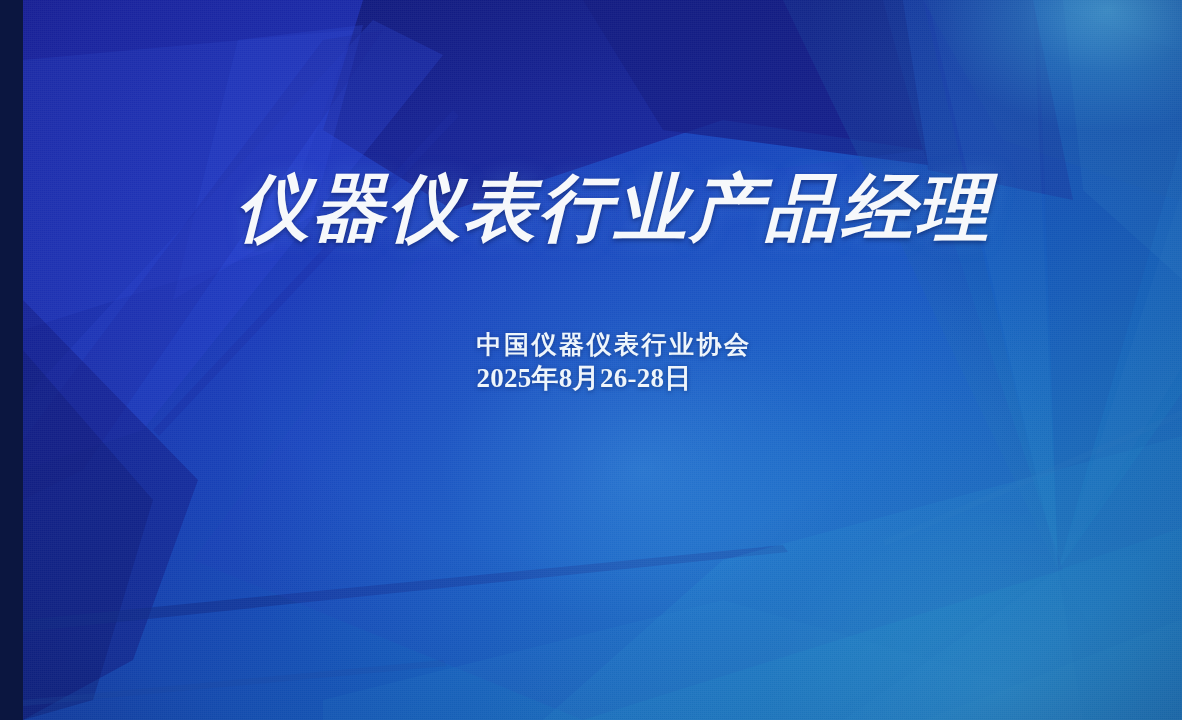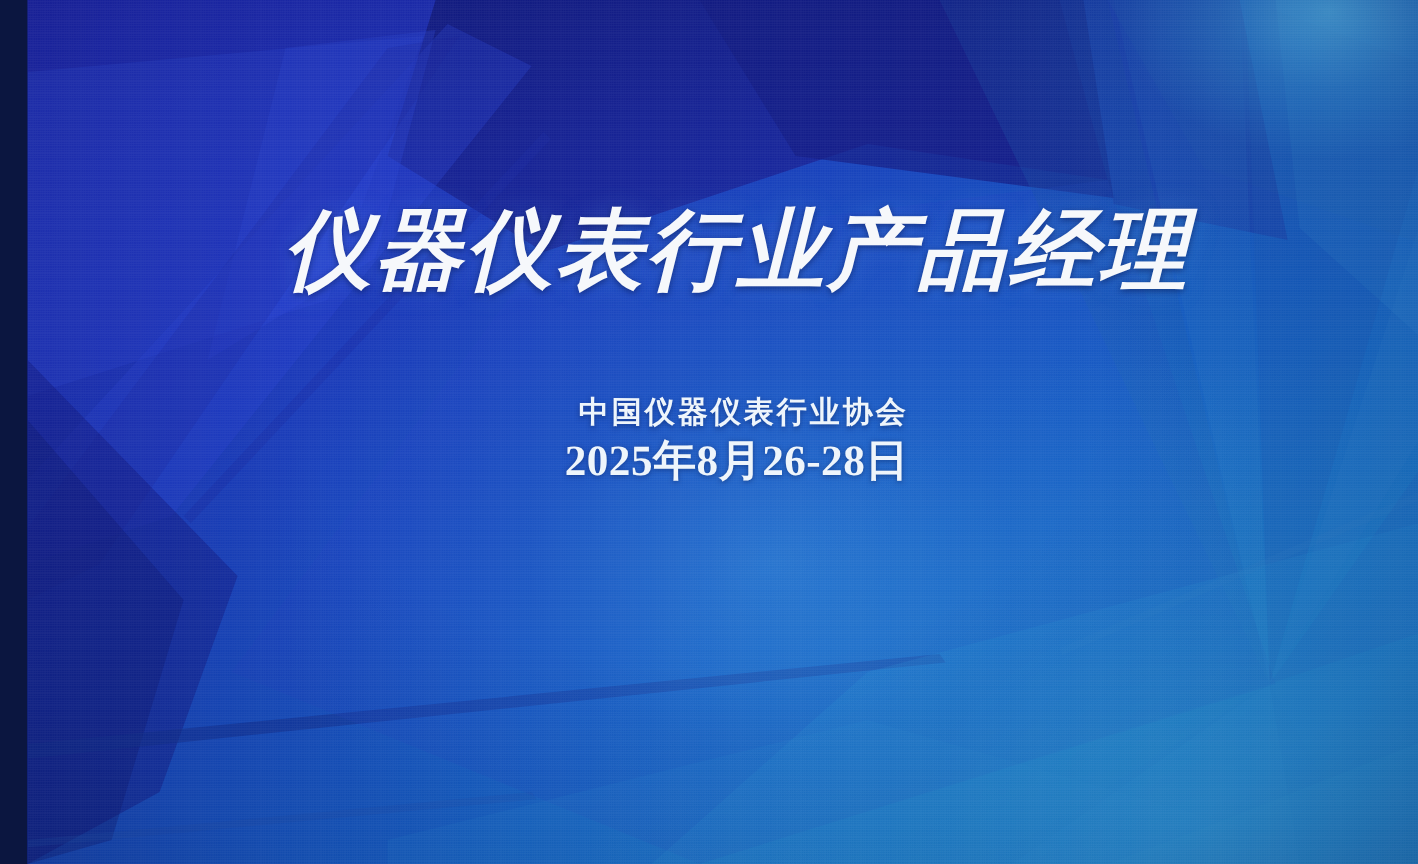--- a/index.html
+++ b/index.html
@@ -121,40 +121,40 @@
   }
 
   .title-line-2 {
     font-size: 73px;
     letter-spacing: 0.055em;
     margin-top: 16px;
   }
 
   .subtitle-block {
     margin-top: 84px;
-    text-align: right;
+    text-align: left;
     user-select: none;
   }
 
   .subtitle-line {
     color: #eef5fb;
     font-family: "Liberation Serif", "DejaVu Serif", serif;
     font-weight: 600;
     line-height: 1.28;
     white-space: nowrap;
     text-shadow: 0 1px 4px rgba(8,30,90,0.5);
   }
 
   .subtitle-org {
     font-size: 25px;
     letter-spacing: 0.10em;
   }
 
   .subtitle-date {
-    font-size: 36px;
+    font-size: 27px;
     letter-spacing: 0.01em;
   }
 </style>
 </head>
 <body>
 
 <div id="banner">
 
   <div class="bg-layer grad-base"></div>
 

